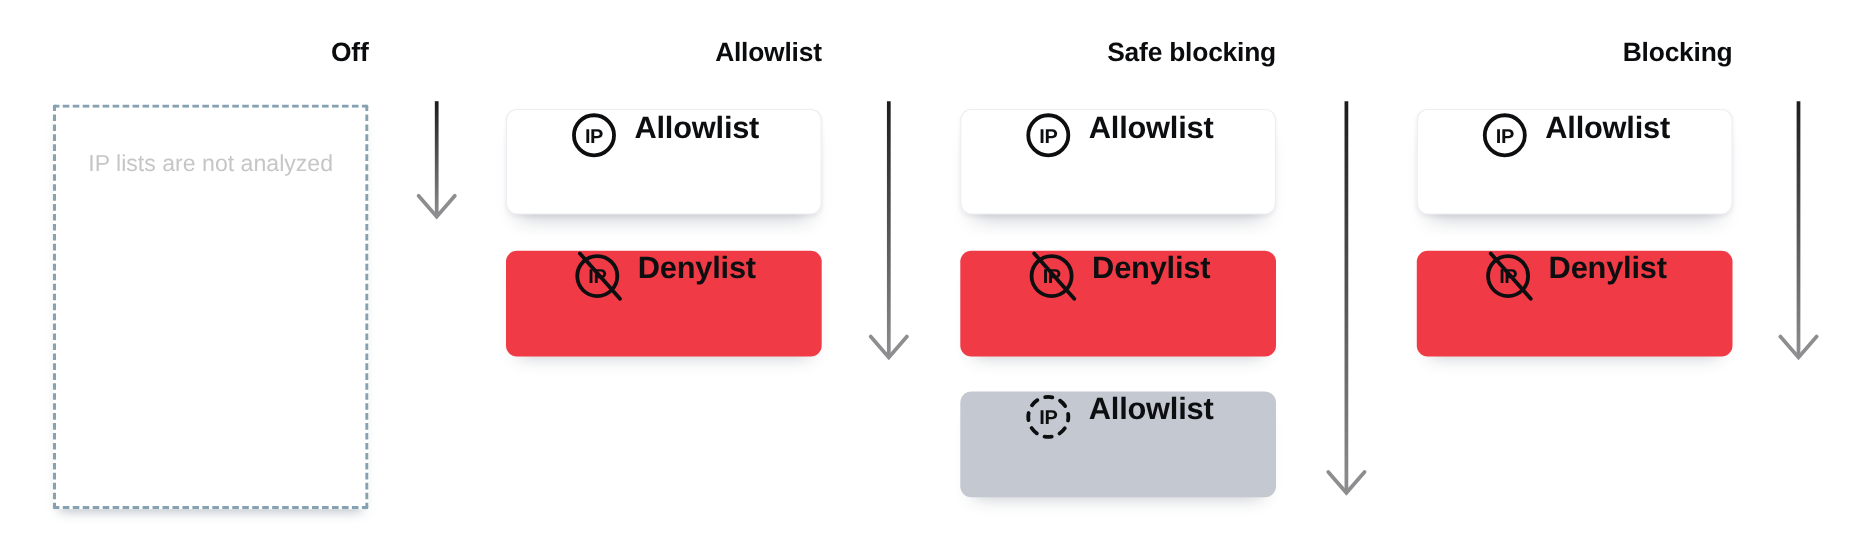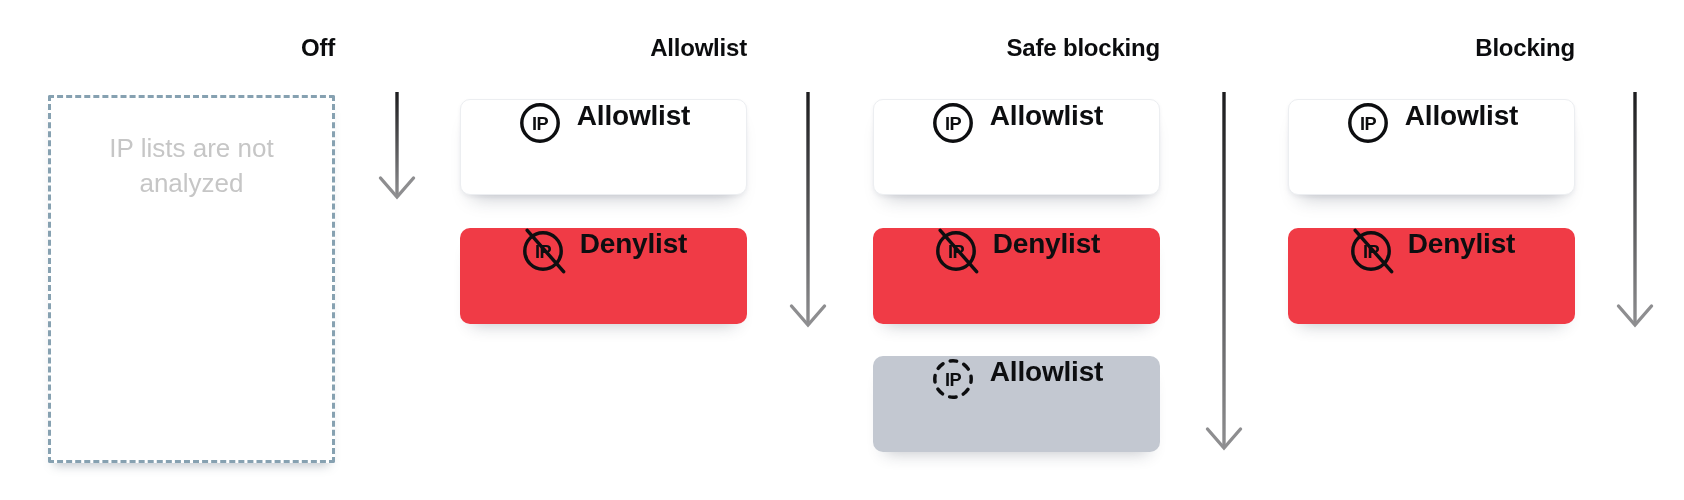--- a/index.html
+++ b/index.html
@@ -16,21 +16,21 @@
   .card.deny{background:var(--denylist-bg,#f03b46);
     box-shadow:0 12px 16px -12px rgba(30,40,60,.30);}
   .card.gray{background:var(--graylist-bg,#c3c8d1);
     box-shadow:0 12px 16px -12px rgba(30,40,60,.30);}
   .card-label{font-size:28px;font-weight:700;color:var(--label-text,#0d0e10);letter-spacing:-0.2px;}
   .list-icon{display:block;overflow:visible;flex:0 0 auto;}
   .empty-box{position:absolute;top:95px;left:0;width:287px;height:368px;box-sizing:border-box;
     border:3px dashed var(--dashed-border,#86a1b1);border-radius:2px;
     box-shadow:0 8px 10px -6px rgba(100,115,130,.45);}
   .empty-text{margin:33px auto 0;width:232px;text-align:center;
-    font-size:26px;line-height:35px;font-weight:400;color:var(--empty-text,#c6c6c6);}
+    font-size:21px;line-height:35px;font-weight:400;color:var(--empty-text,#c6c6c6);}
   #arrows-svg{position:absolute;left:0;top:0;pointer-events:none;}
 </style>
 </head>
 <body>
 
 <div class="stage">
 
   <section class="column" style="left:48px">
     <h2 class="col-title">Off</h2>
     <div class="empty-box">

